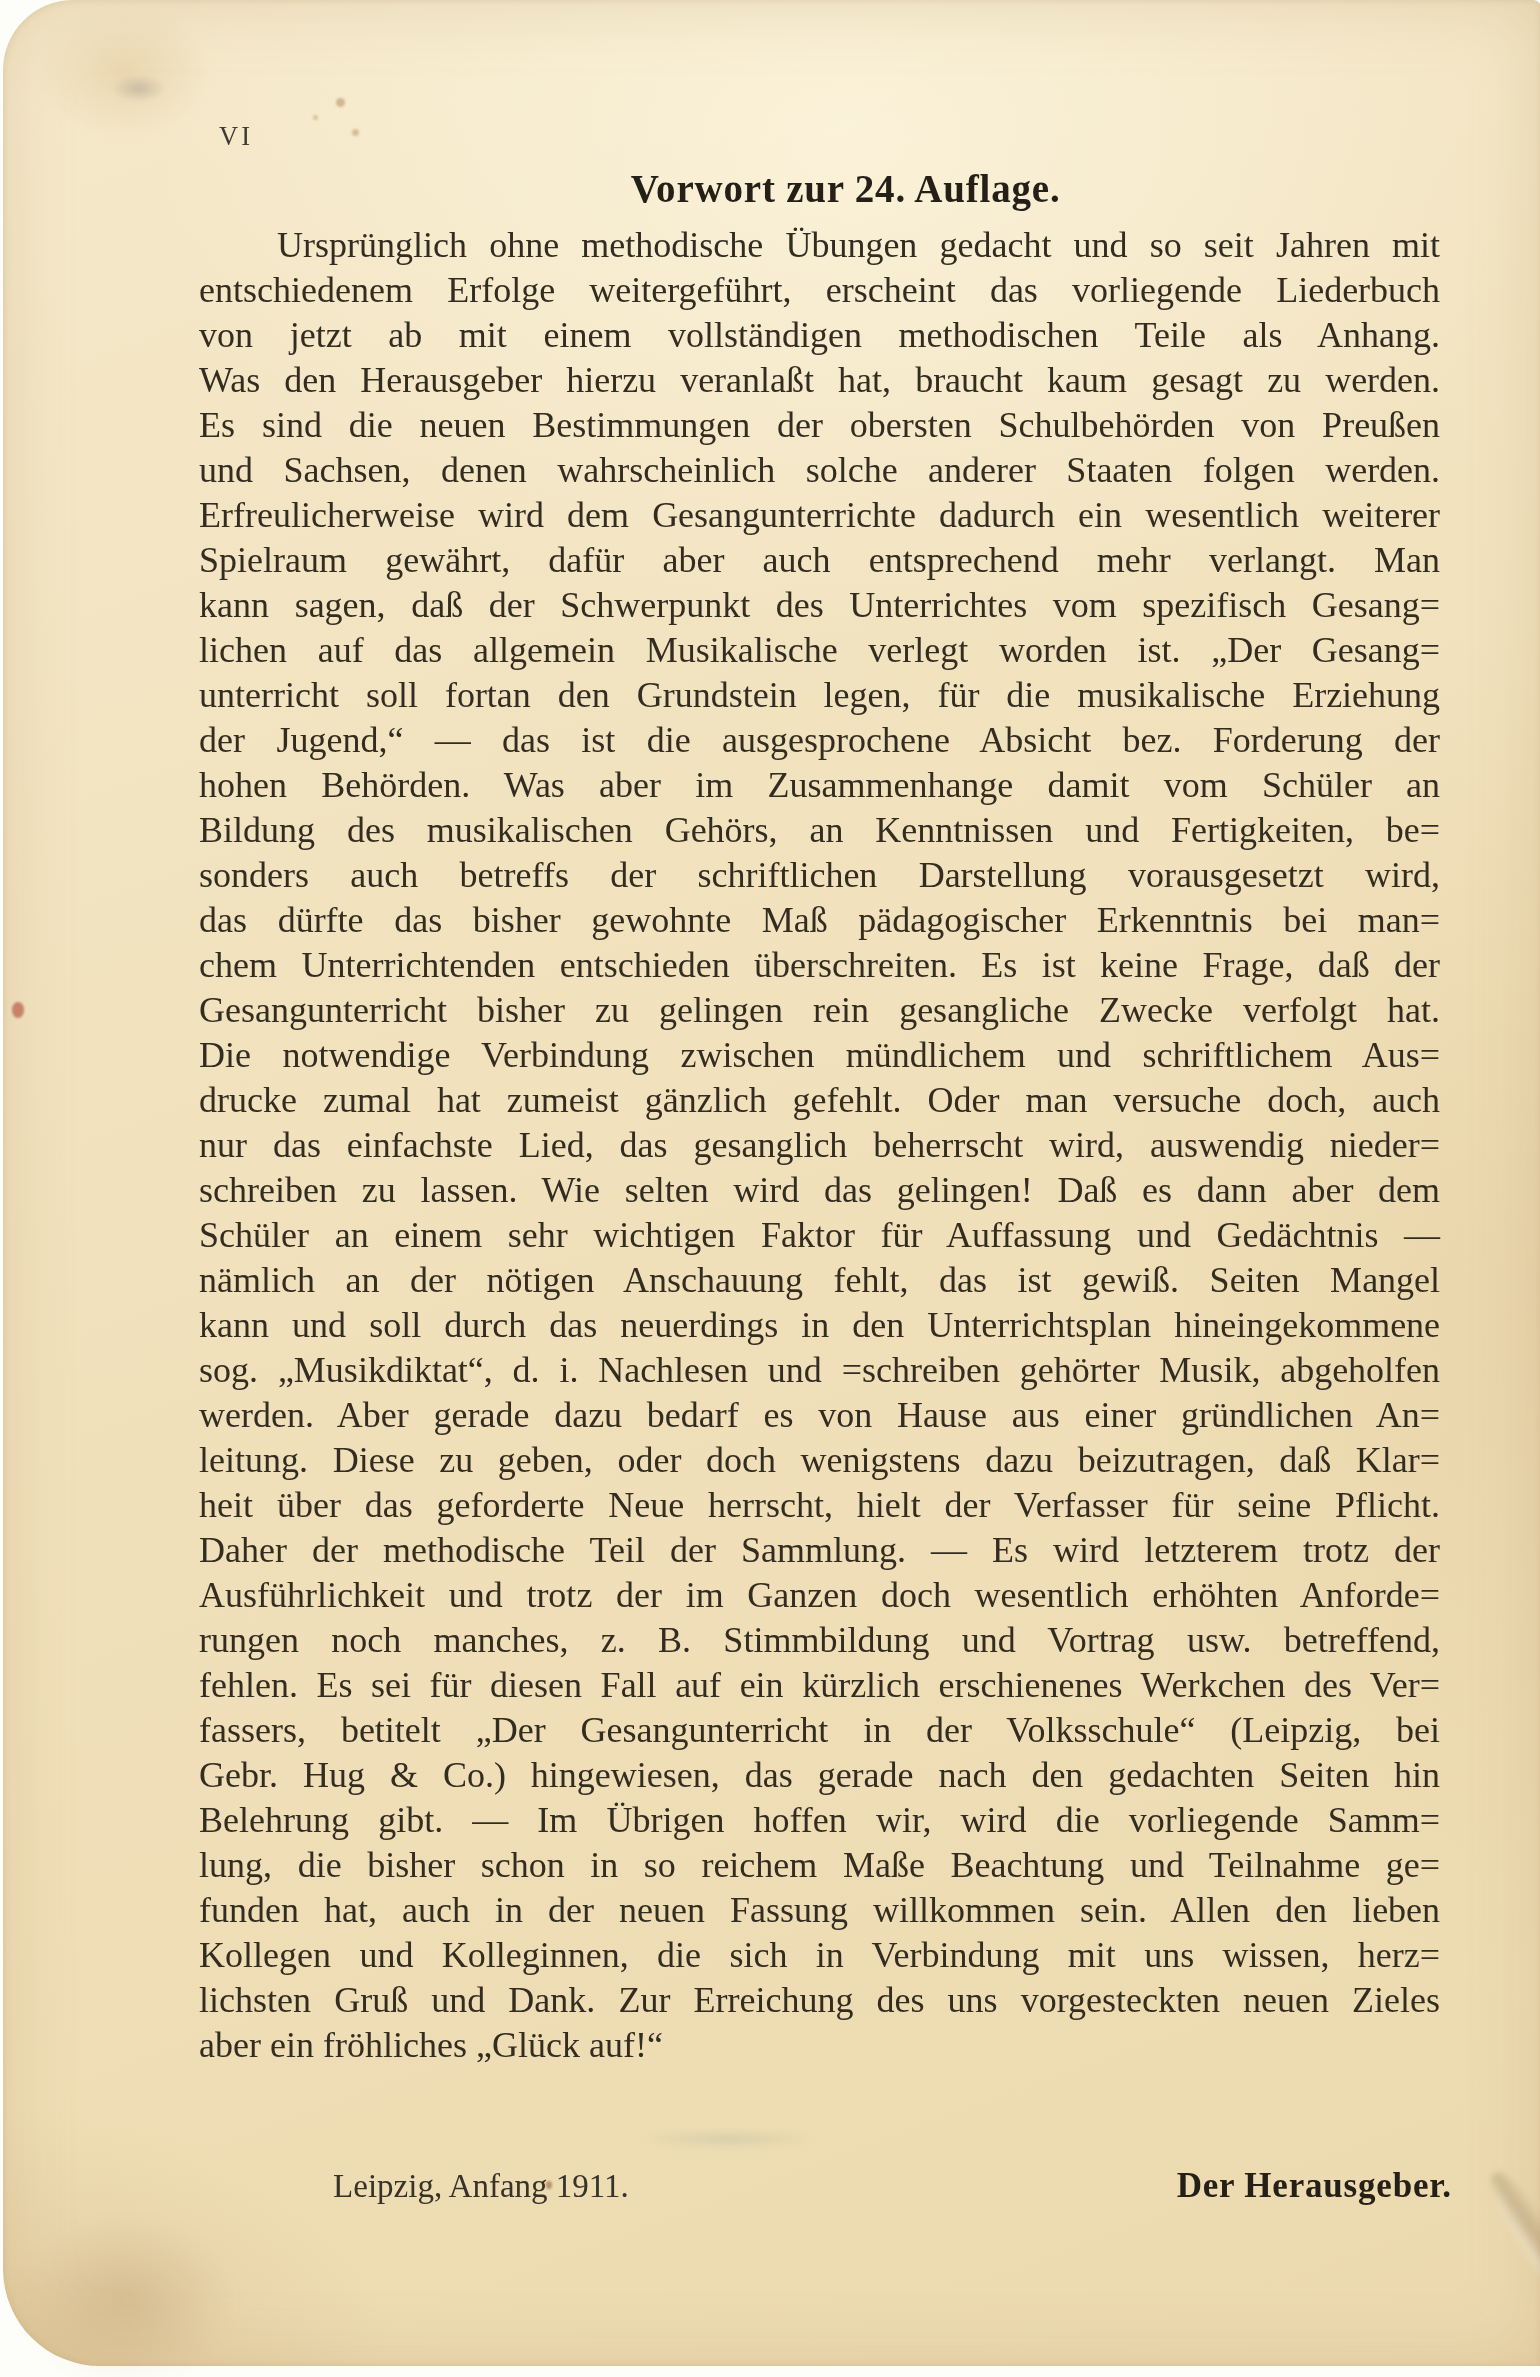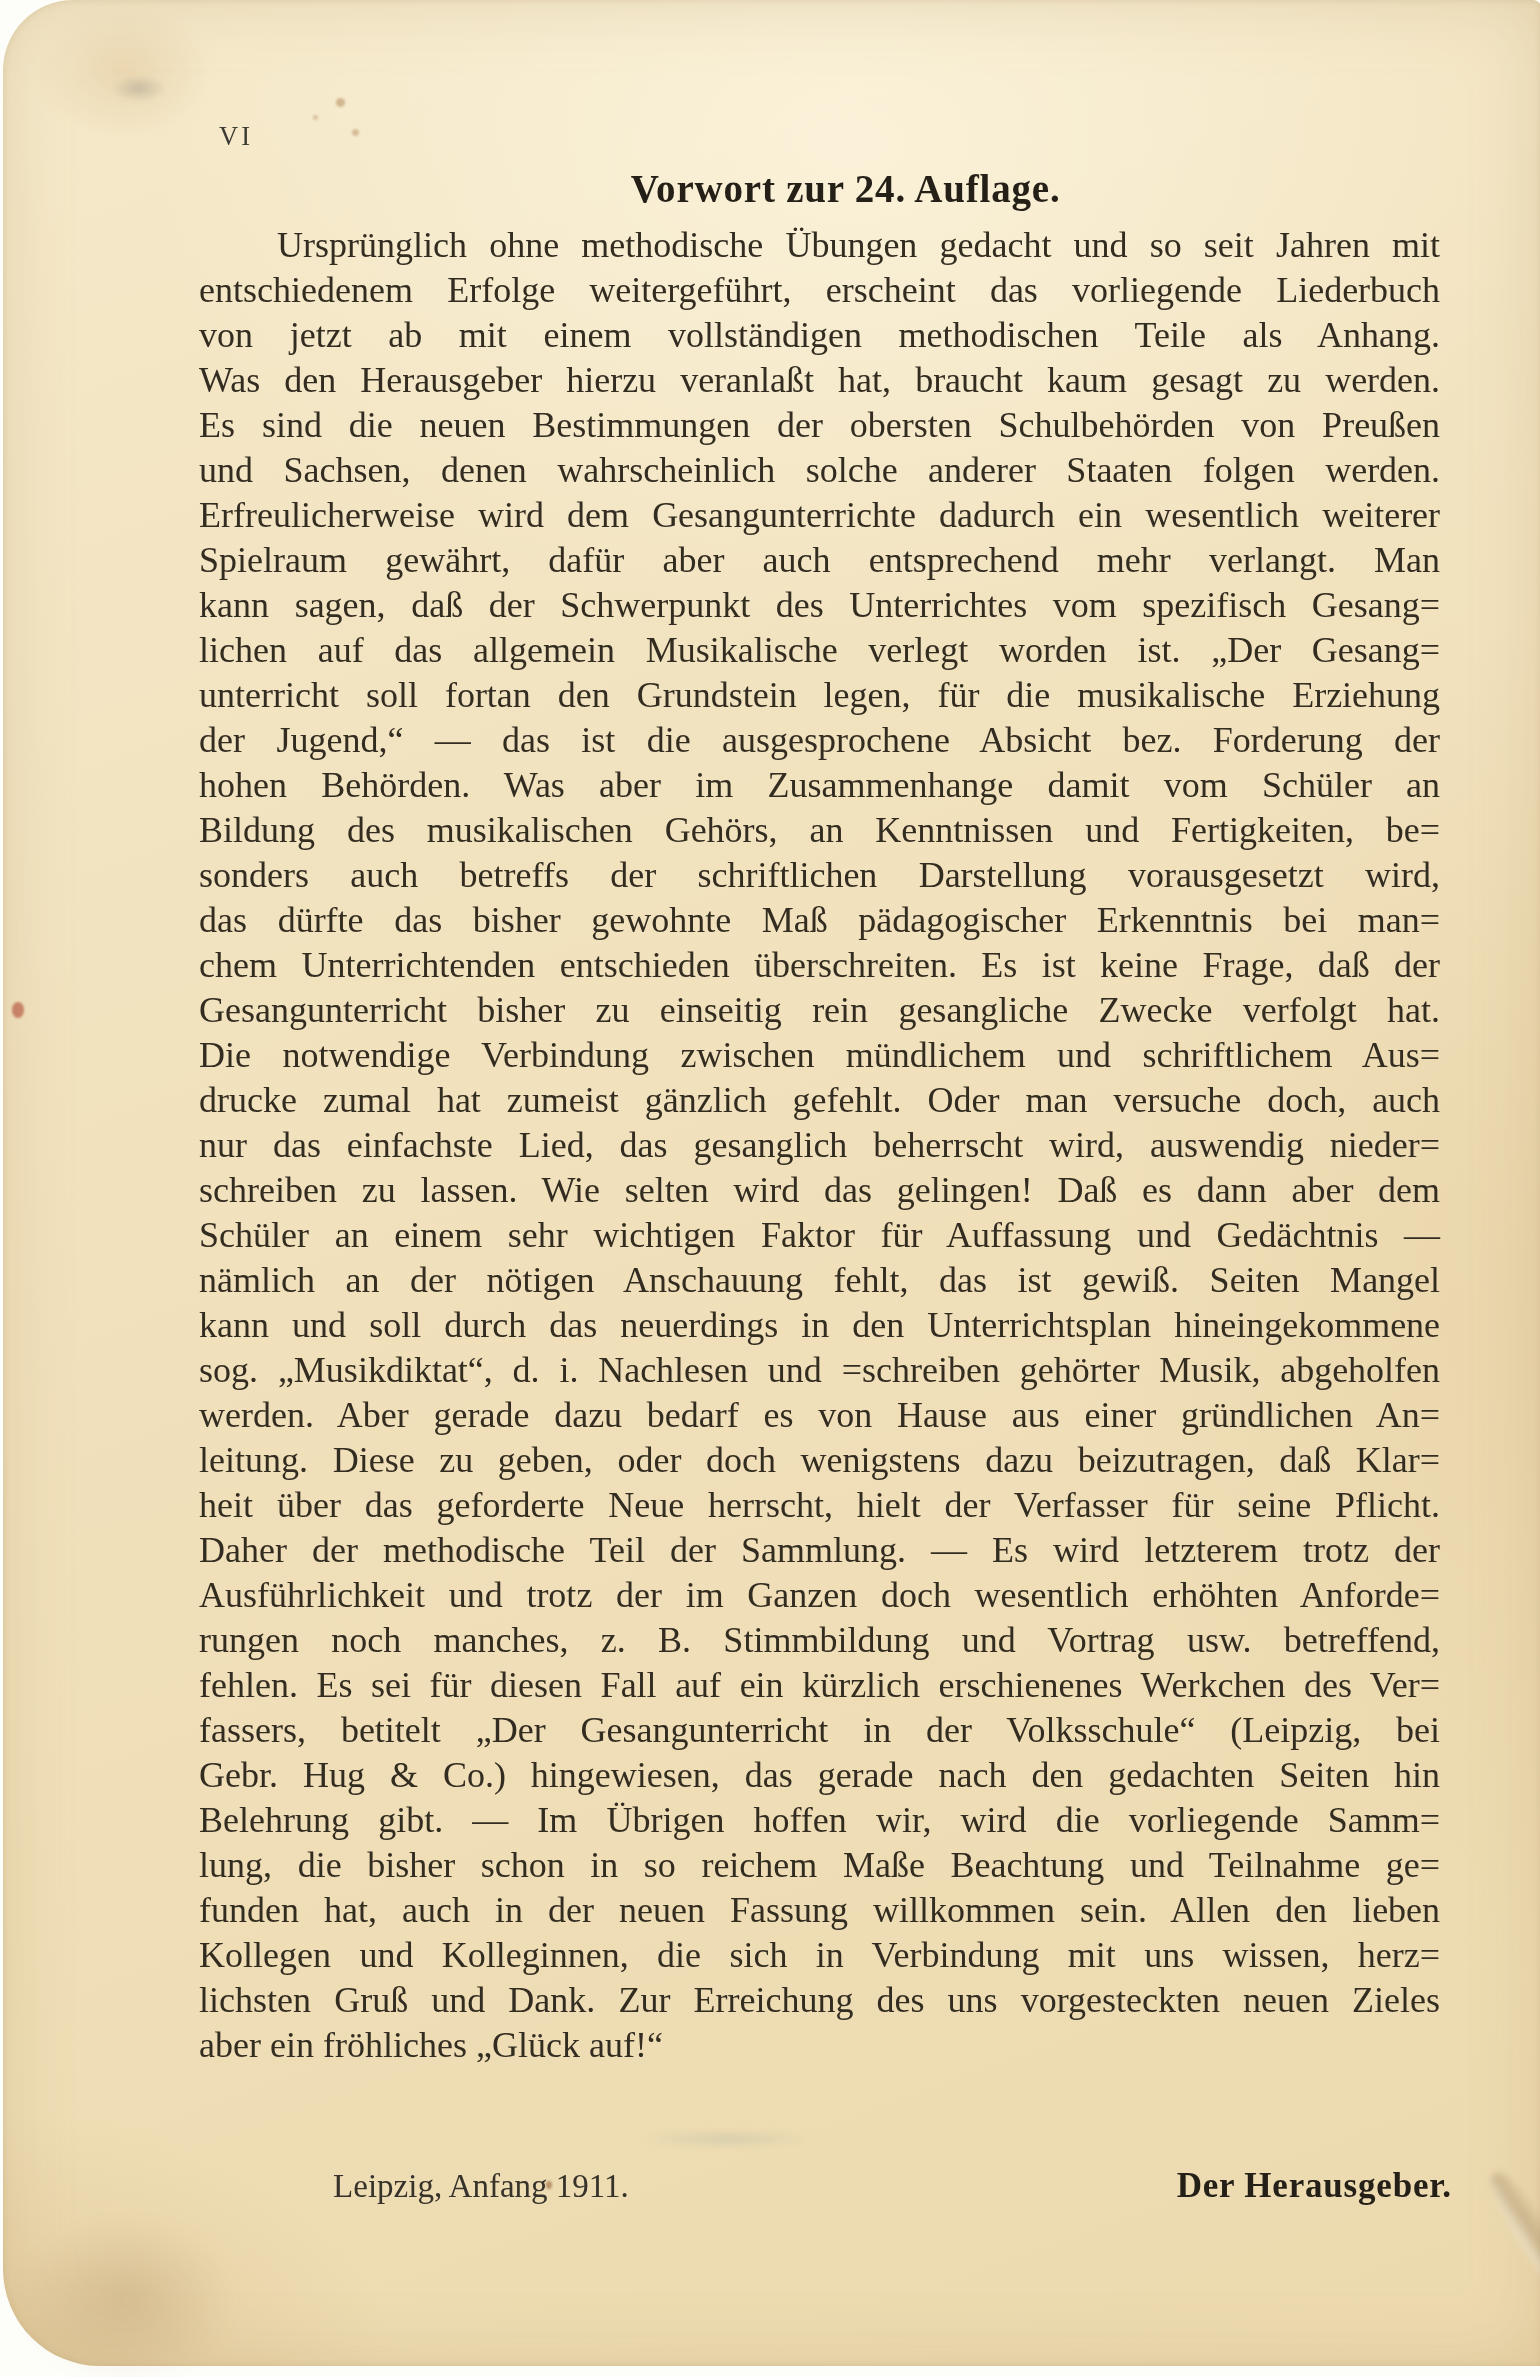--- a/index.html
+++ b/index.html
@@ -93,21 +93,21 @@
         <div class="line">Spielraum gewährt, dafür aber auch entsprechend mehr verlangt. Man</div>
         <div class="line">kann sagen, daß der Schwerpunkt des Unterrichtes vom spezifisch Gesang=</div>
         <div class="line">lichen auf das allgemein Musikalische verlegt worden ist. „Der Gesang=</div>
         <div class="line">unterricht soll fortan den Grundstein legen, für die musikalische Erziehung</div>
         <div class="line">der Jugend,“ — das ist die ausgesprochene Absicht bez. Forderung der</div>
         <div class="line">hohen Behörden. Was aber im Zusammenhange damit vom Schüler an</div>
         <div class="line">Bildung des musikalischen Gehörs, an Kenntnissen und Fertigkeiten, be=</div>
         <div class="line">sonders auch betreffs der schriftlichen Darstellung vorausgesetzt wird,</div>
         <div class="line">das dürfte das bisher gewohnte Maß pädagogischer Erkenntnis bei man=</div>
         <div class="line">chem Unterrichtenden entschieden überschreiten. Es ist keine Frage, daß der</div>
-        <div class="line">Gesangunterricht bisher zu einseitig rein gesangliche Zwecke verfolgt hat.</div>
+        <div class="line">Gesangunterricht bisher zu gelingen rein gesangliche Zwecke verfolgt hat.</div>
         <div class="line">Die notwendige Verbindung zwischen mündlichem und schriftlichem Aus=</div>
         <div class="line">drucke zumal hat zumeist gänzlich gefehlt. Oder man versuche doch, auch</div>
         <div class="line">nur das einfachste Lied, das gesanglich beherrscht wird, auswendig nieder=</div>
         <div class="line">schreiben zu lassen. Wie selten wird das gelingen! Daß es dann aber dem</div>
         <div class="line">Schüler an einem sehr wichtigen Faktor für Auffassung und Gedächtnis —</div>
         <div class="line">nämlich an der nötigen Anschauung fehlt, das ist gewiß. Seiten Mangel</div>
         <div class="line">kann und soll durch das neuerdings in den Unterrichtsplan hineingekommene</div>
         <div class="line">sog. „Musikdiktat“, d. i. Nachlesen und =schreiben gehörter Musik, abgeholfen</div>
         <div class="line">werden. Aber gerade dazu bedarf es von Hause aus einer gründlichen An=</div>
         <div class="line">leitung. Diese zu geben, oder doch wenigstens dazu beizutragen, daß Klar=</div>

